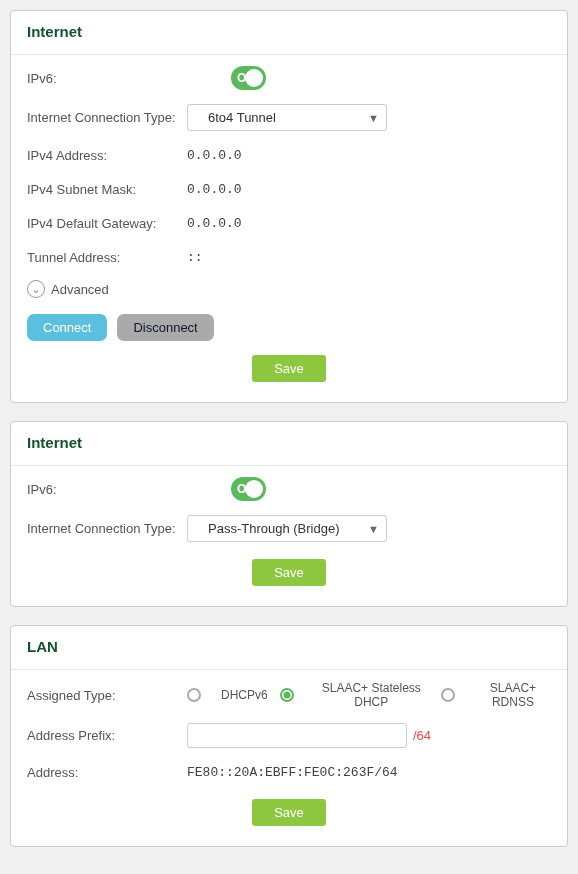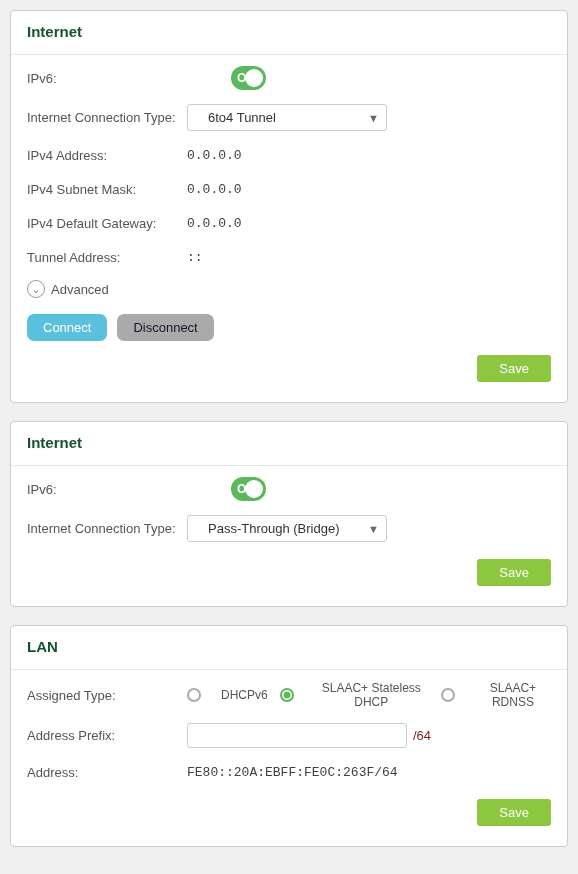--- a/index.html
+++ b/index.html
@@ -139,21 +139,21 @@
       background: #5bc0de;
       color: #fff;
     }
     .btn-disconnect {
       background: #aaa;
       color: #0f172a;
     }
 
     .btn-save-row {
       display: flex;
-      justify-content: flex-end;
+      justify-content: center;
       padding: 10px 16px 4px 16px;
     }
     .btn-save {
       background: #8dc63f;
       color: #fff;
       padding: 6px 22px;
       border: none;
       border-radius: 3px;
       font-size: 13px;
       cursor: pointer;
@@ -204,21 +204,21 @@
     .prefix-input {
       border: 1px solid #ccc;
       border-radius: 3px;
       padding: 4px 8px;
       font-size: 13px;
       width: 220px;
       color: #333;
     }
     .prefix-suffix {
       margin-left: 6px;
-      color: #7f1d1d;
+      color: #ef4444;
     }
 
     .divider {
       height: 1px;
       background: #e8e8e8;
       margin: 4px 0;
     }
   </style>
 </head>
 <body>

